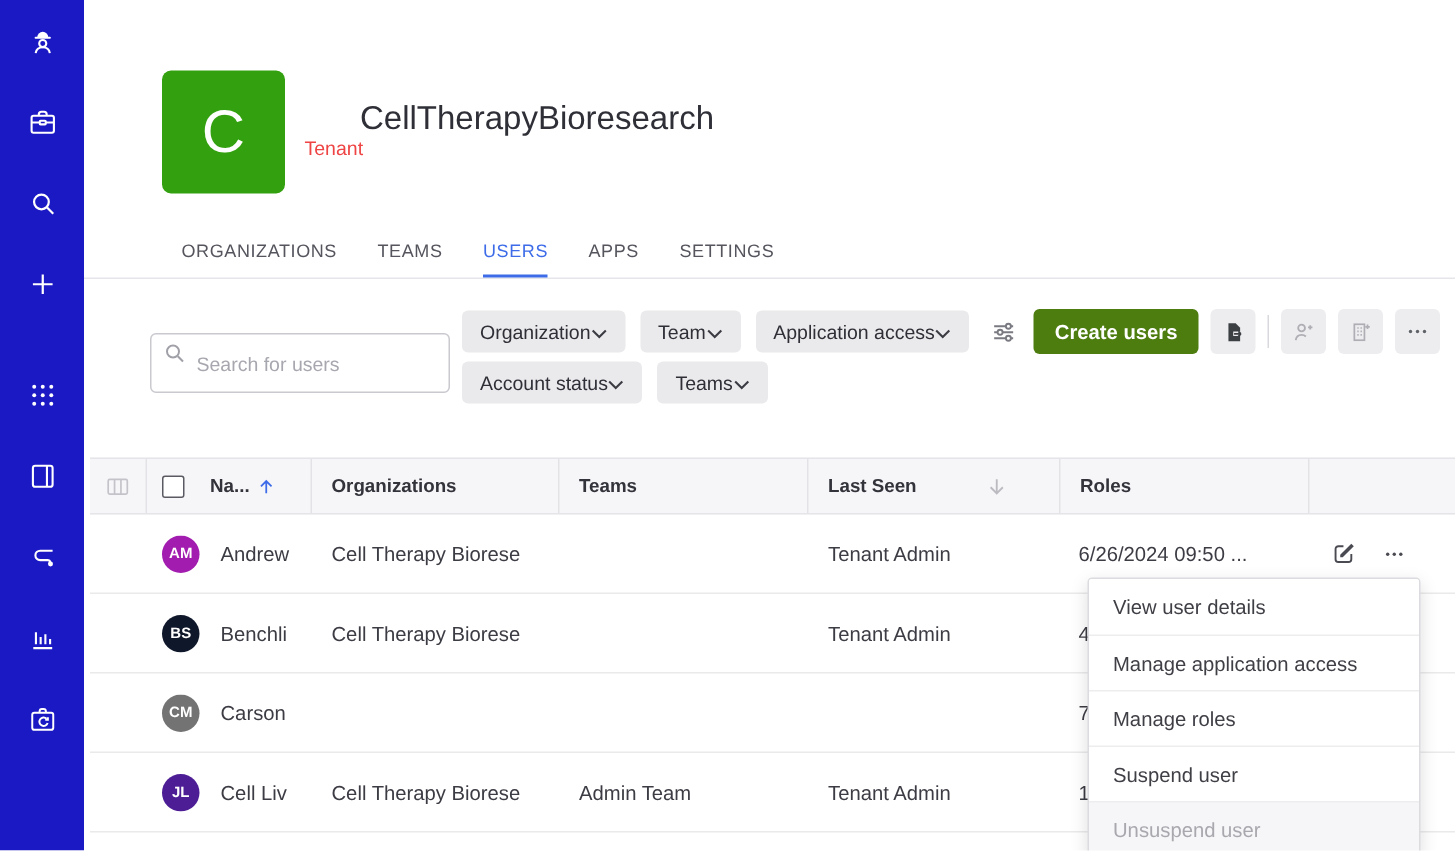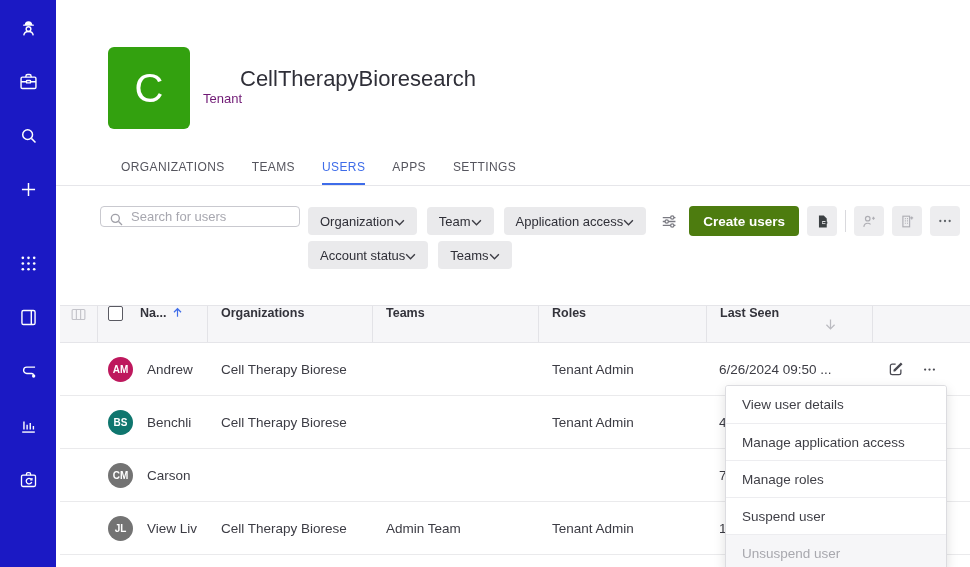--- a/index.html
+++ b/index.html
@@ -14,30 +14,30 @@
   .nav-icon { width:56px; height:54px; display:flex; align-items:center; justify-content:center; cursor:pointer; }
   .nav-gap { height:20px; flex:none; }
   .nav-icon svg { width:21px; height:21px; }
 
   
   .main { position:absolute; left:56px; top:0; right:0; bottom:0; background:#fff; }
 
   .tenant-avatar { position:absolute; left:52px; top:47px; width:82px; height:82px; border-radius:6px;
     display:flex; align-items:center; justify-content:center; color:#fff; font-size:40px; font-weight:400; }
   .tenant-title { position:absolute; left:147px; top:66px; font-size:22px; color:#2F2F38;margin-left:37px; }
-  .tenant-subtitle { position:absolute; left:147px; top:91px; font-size:13px; color:#701a75; }
+  .tenant-subtitle { position:absolute; left:147px; top:91px; font-size:13px; color:#ef4444; }
 
   .tabs { position:absolute; left:65px; top:160px; display:flex; gap:27px; z-index:2; }
   .tab { font-size:12px; font-weight:500; letter-spacing:.4px; color:#55555E; padding-bottom:9px;
     border-bottom:2px solid transparent; cursor:pointer; }
   .tab.active { color:#3E6CE9; border-bottom-color:#3E6CE9; }
   .tabs-divider { position:absolute; left:0; right:0; top:185px; height:1px; background:#E6E6EA; }
 
   
-  .search-wrap { position:absolute; left:44px; top:206px; width:200px; height:21px; }
+  .search-wrap { position:absolute; left:44px; top:222px; width:200px; height:40px; }
   .search-wrap input { width:100%; height:100%; border:1px solid #C9C9CF; border-radius:4px;
     padding:0 8px 0 30px; font-size:13px; color:#3C3C44; outline:none; font-family:inherit; }
   .search-wrap input::placeholder { color:#A7A7AF; }
   .search-wrap .mag { position:absolute; left:8px; top:5px; }
 
   .chips-r1 { position:absolute; left:252px; top:207px; display:flex; gap:10px; }
   .chips-r2 { position:absolute; left:252px; top:241px; display:flex; gap:10px; }
   .chip { height:28px; background:#EAEAEC; border-radius:4px; display:flex; align-items:center;
     gap:0; padding:0 12px; font-size:13px; color:#2F2F37; cursor:pointer; white-space:nowrap; }
 
@@ -46,21 +46,21 @@
   .btn-primary { height:30px; padding:0 14px; background:#4d7c0f; color:#fff; border:none; border-radius:4px;
     font-size:13.5px; font-weight:700; font-family:inherit; cursor:pointer; }
   .icon-btn { width:30px; height:30px; border-radius:4px; background:#EDEDEF; display:flex;
     align-items:center; justify-content:center; cursor:pointer; border:none; }
   .v-sep { width:1px; height:22px; background:#D9D9DD; }
 
   
   .table { position:absolute; left:4px; right:0; top:305px; }
   .t-head { display:grid; grid-template-columns:38px 110px 165px 166px 168px 166px 1fr; height:38px;
     background:#F6F6F8; border-top:1px solid #E5E5E9; border-bottom:1px solid #E5E5E9; }
-  .th { display:flex; align-items:flex-start; font-size:12.5px; font-weight:700; color:#33333B;
+  .th { display:flex; align-items:center; font-size:12.5px; font-weight:700; color:#33333B;
     padding-left:13px; border-right:1px solid #E3E3E7; position:relative; }
   .th:last-child { border-right:none; }
   .th-icon { justify-content:center; padding-left:0; }
   .th-name { padding-left:10px; gap:0; }
   .checkbox { width:15px; height:15px; border:1.6px solid #5A5A62; border-radius:2px; background:#fff;
     flex:none; cursor:pointer; }
   .th-name .lbl { margin-left:17px; }
   .sort-up { margin-left:5px; display:flex; }
   .sort-down { position:absolute; right:34px; top:11px; display:flex; }
 
@@ -285,37 +285,37 @@
           </svg>
         </span>
       </div>
       <div class="th">
         <span>Organizations</span>
       </div>
       <div class="th">
         <span>Teams</span>
       </div>
       <div class="th">
-        <span>Roles</span>
-      </div>
-      <div class="th">
         <span>Last Seen</span>
         <span class="sort-down">
           <svg width="15" height="15" viewBox="0 0 24 24" fill="none" stroke="#BBBBC1" stroke-width="2">
             <path d="M12 4v15M5.5 12.5 12 19l6.5-6.5"></path>
           </svg>
         </span>
       </div>
+      <div class="th">
+        <span>Roles</span>
+      </div>
       <div class="th"></div>
     </div>
 
     <div class="t-row">
       <div class="td"></div>
       <div class="td-name">
-        <span class="row-avatar" style="background-color: #be185d;">
+        <span class="row-avatar" style="background-color: #a21caf;">
           <span>AM</span>
         </span>
         <span>Andrew</span>
       </div>
       <div class="td">Cell Therapy Biorese</div>
       <div class="td"></div>
       <div class="td">Tenant Admin</div>
       <div class="td" style="padding-left:12px">6/26/2024 09:50 ...</div>
       <div class="row-actions">
         <span class="act">
@@ -330,21 +330,21 @@
               <circle cx="12" cy="12" r="1.8"></circle>
               <circle cx="19" cy="12" r="1.8"></circle>
           </svg>
         </span>
       </div>
     </div>
 
     <div class="t-row">
       <div class="td"></div>
       <div class="td-name">
-        <span class="row-avatar" style="background-color: #0f766e;">
+        <span class="row-avatar" style="background-color: #0f172a;">
           <span>BS</span>
         </span>
         <span>Benchli</span>
       </div>
       <div class="td">Cell Therapy Biorese</div>
       <div class="td"></div>
       <div class="td">Tenant Admin</div>
       <div class="td" style="padding-left:12px">4</div>
       <div class="td"></div>
     </div>
@@ -360,24 +360,24 @@
       <div class="td"></div>
       <div class="td"></div>
       <div class="td"></div>
       <div class="td" style="padding-left:12px">7</div>
       <div class="td"></div>
     </div>
 
     <div class="t-row">
       <div class="td"></div>
       <div class="td-name">
-        <span class="row-avatar" style="background-color: #737373;">
+        <span class="row-avatar" style="background-color: #4c1d95;">
           <span>JL</span>
         </span>
-        <span>View Liv</span>
+        <span>Cell Liv</span>
       </div>
       <div class="td">Cell Therapy Biorese</div>
       <div class="td">Admin Team</div>
       <div class="td">Tenant Admin</div>
       <div class="td" style="padding-left:12px">1</div>
       <div class="td"></div>
     </div>
   </div>
 
   <div class="menu">

